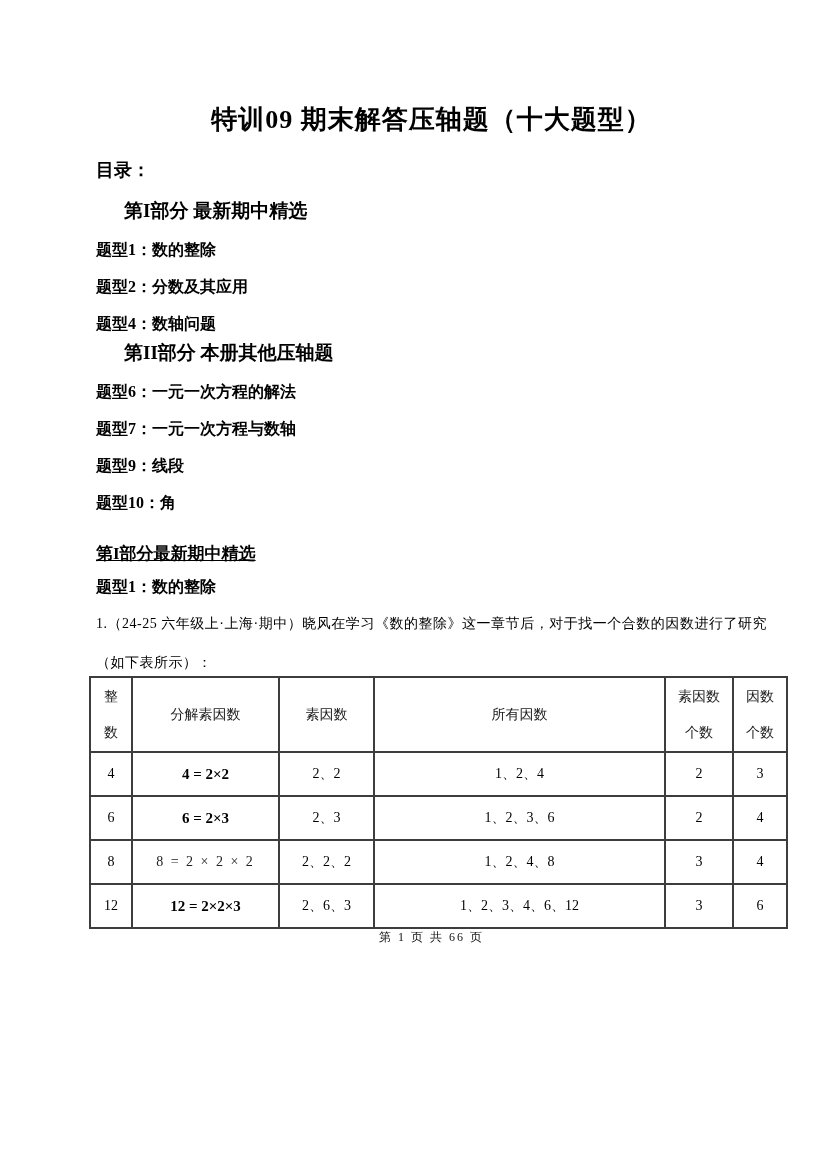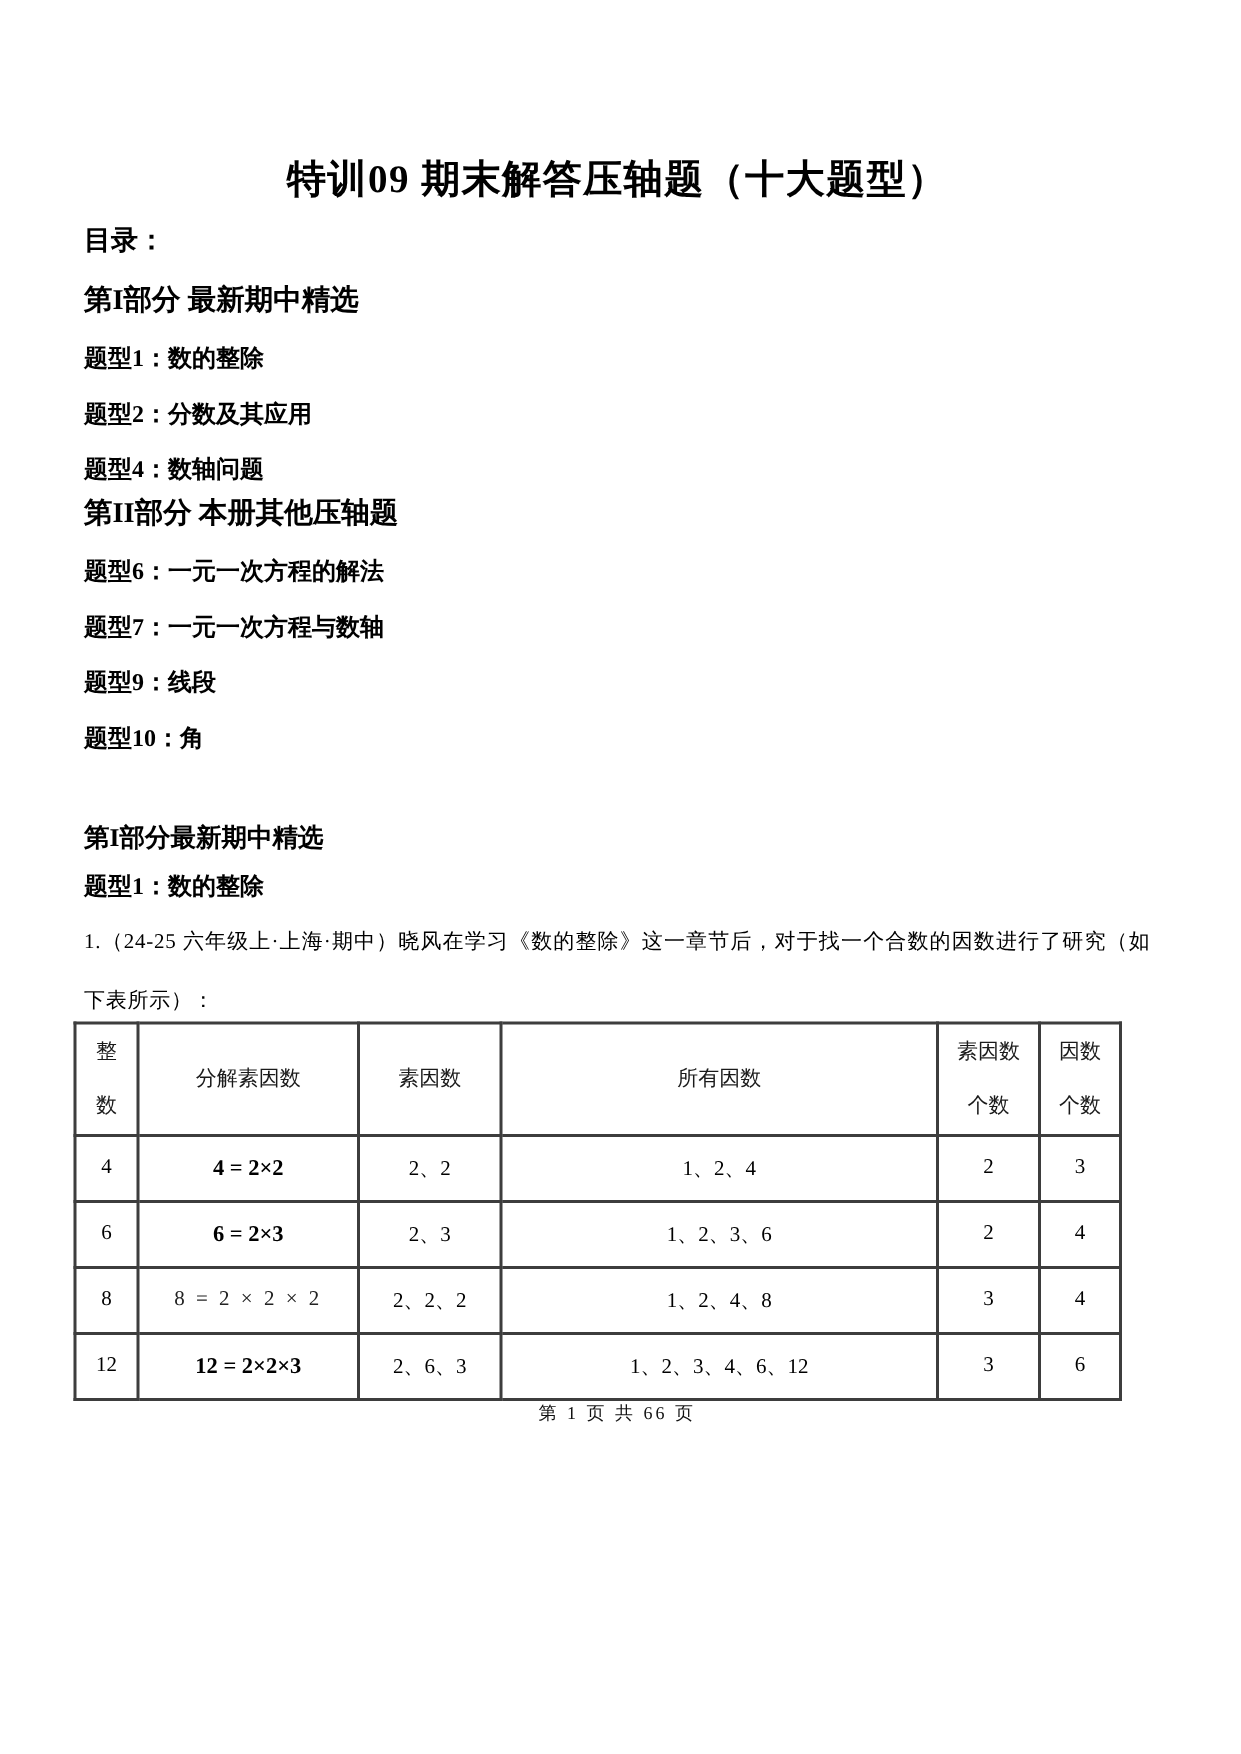--- a/index.html
+++ b/index.html
@@ -2,33 +2,33 @@
 <html><head>
 <meta charset="utf-8">
 <style>
   * { box-sizing: border-box; margin: 0; padding: 0; }
   html, body { background: #ffffff; }
   body {
     width: 827px; height: 1169px;
     font-family: "Liberation Serif", "DejaVu Serif", serif;
     color: #000; overflow: hidden;
   }
-  .content { padding-left: 56px; padding-right: 60px; }
+  .content { padding-left: 96px; padding-right: 60px; }
 
   .doc-title {
     margin-top: 104px; text-align: center;
     font-size: 26px; font-weight: bold; line-height: 32px;
     letter-spacing: 1px;
   }
-  .toc-label { margin-top: 12px; font-size: 18px; font-weight: bold; line-height: 24px; }
-  .part-heading { margin-top: 16px; font-size: 19px; font-weight: bold; line-height: 26px; }
+  .toc-label { margin-top: 22px; font-size: 18px; font-weight: bold; line-height: 24px; }
+  .part-heading { margin-top: 16px; font-size: 19px; font-weight: bold; line-height: 26px; margin-left: 28px; }
   .part-heading.second { margin-top: 5px; }
   .toc-item { margin-top: 14px; font-size: 16px; font-weight: bold; line-height: 23px; }
 
-  .section-heading { margin-top: 43px; font-size: 17px; font-weight: bold; line-height: 24px; }
+  .section-heading { margin-top: 28px; font-size: 17px; font-weight: bold; line-height: 24px; text-decoration: underline; }
   .type-heading { margin-top: 10px; font-size: 16px; font-weight: bold; line-height: 22px; }
 
   .question {
     margin-top: 6px; font-size: 14px; line-height: 39px;
     text-align: justify; letter-spacing: 0.5px;
   }
 
   table.factor-table {
     margin-top: -6px; margin-left: -7px;
     width: 697px; border-collapse: collapse; table-layout: fixed;

